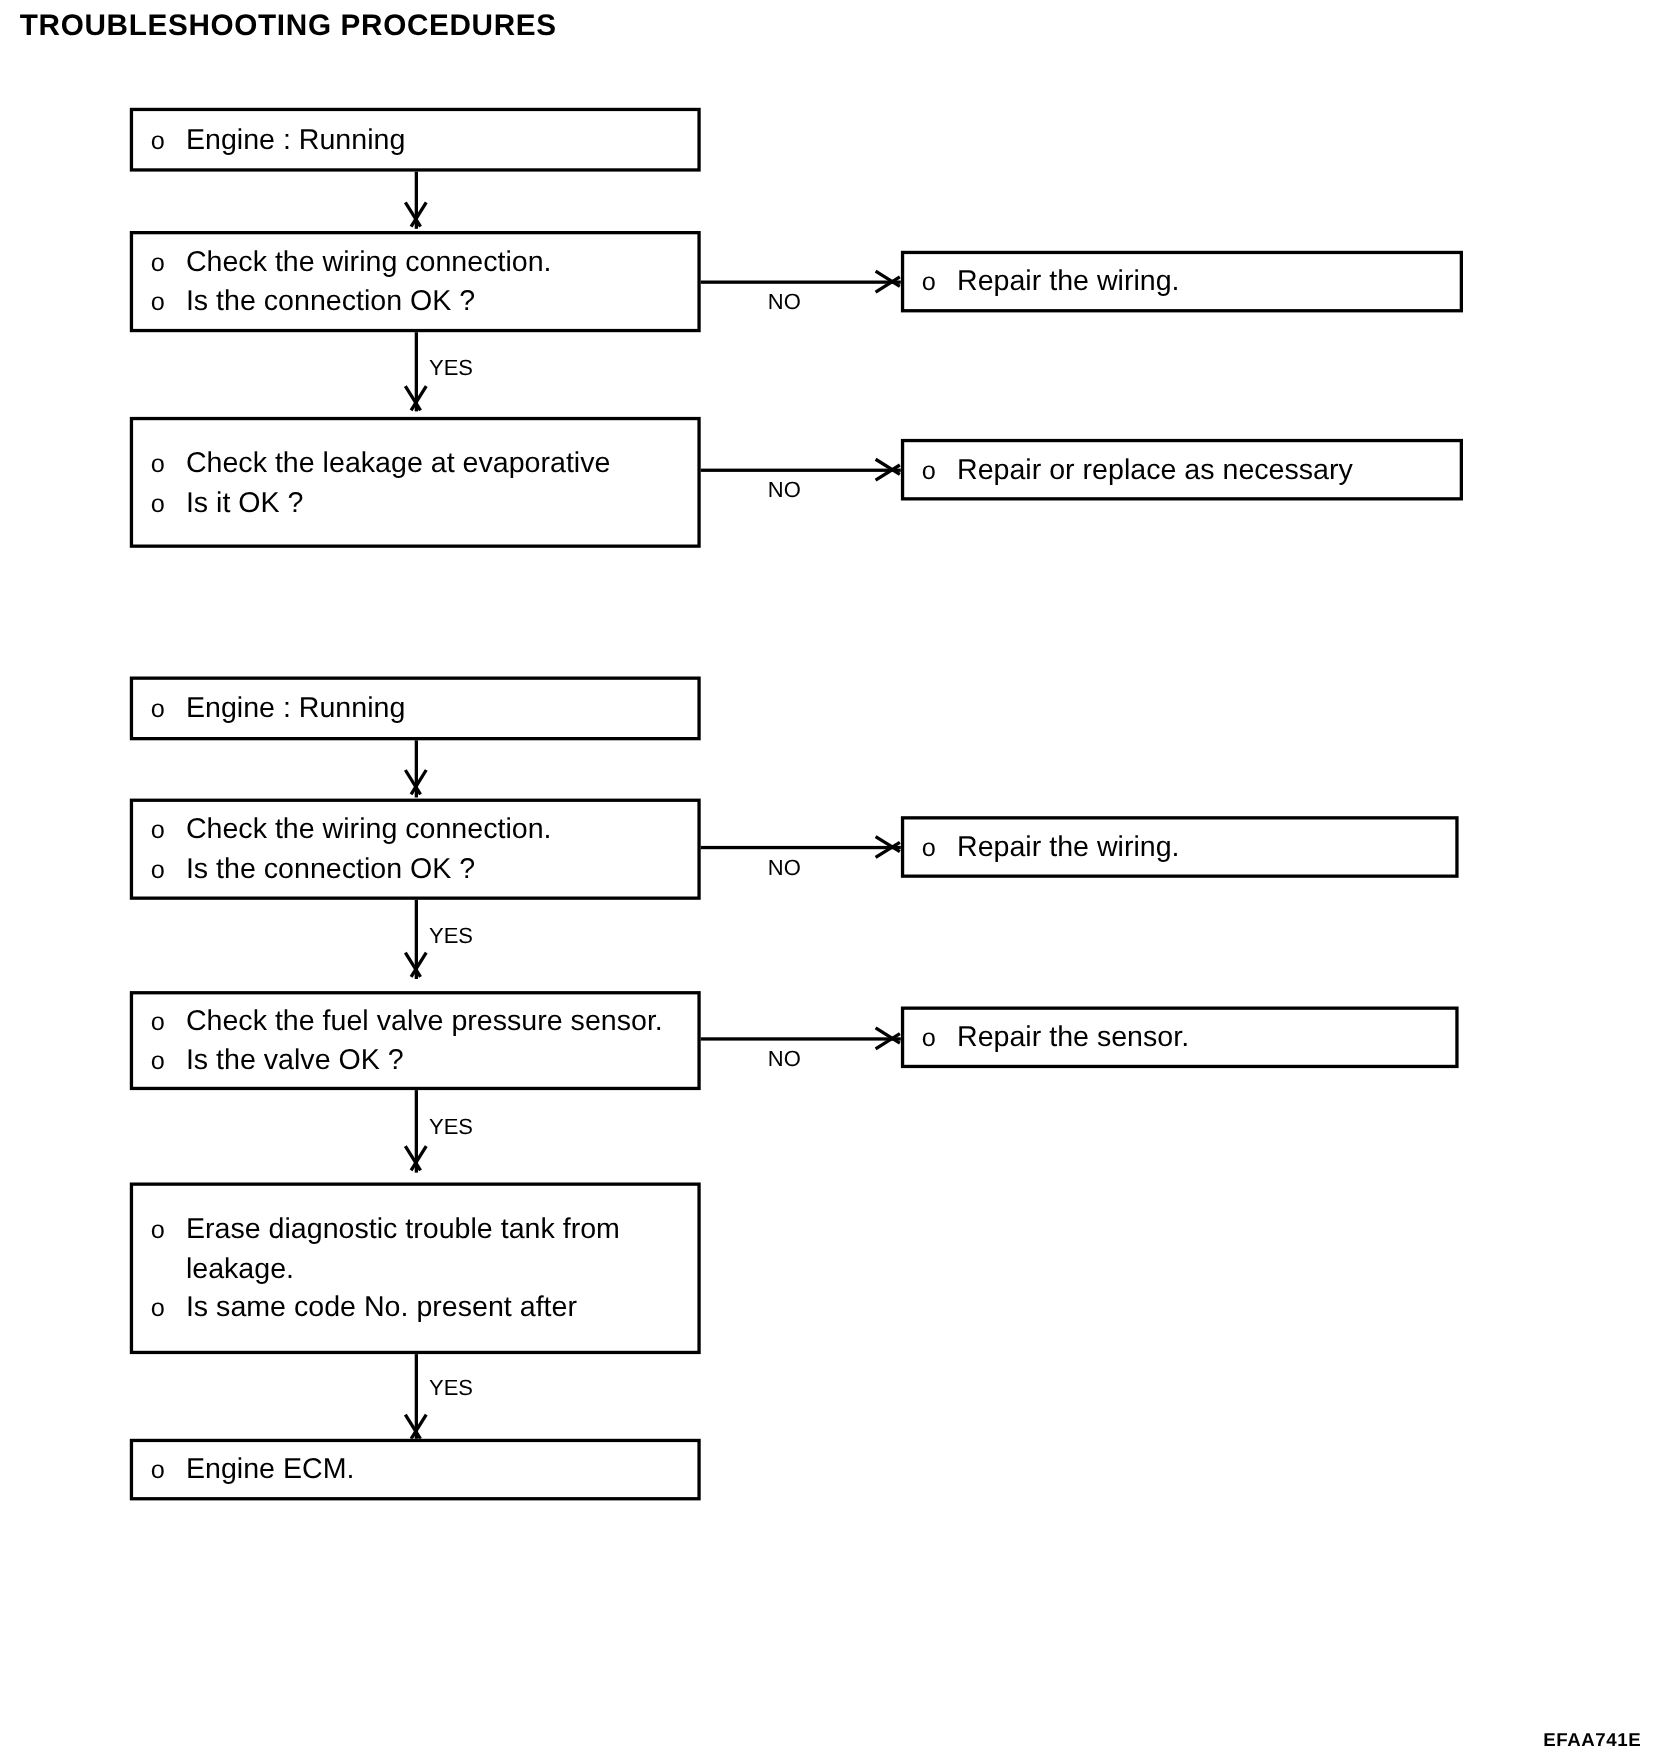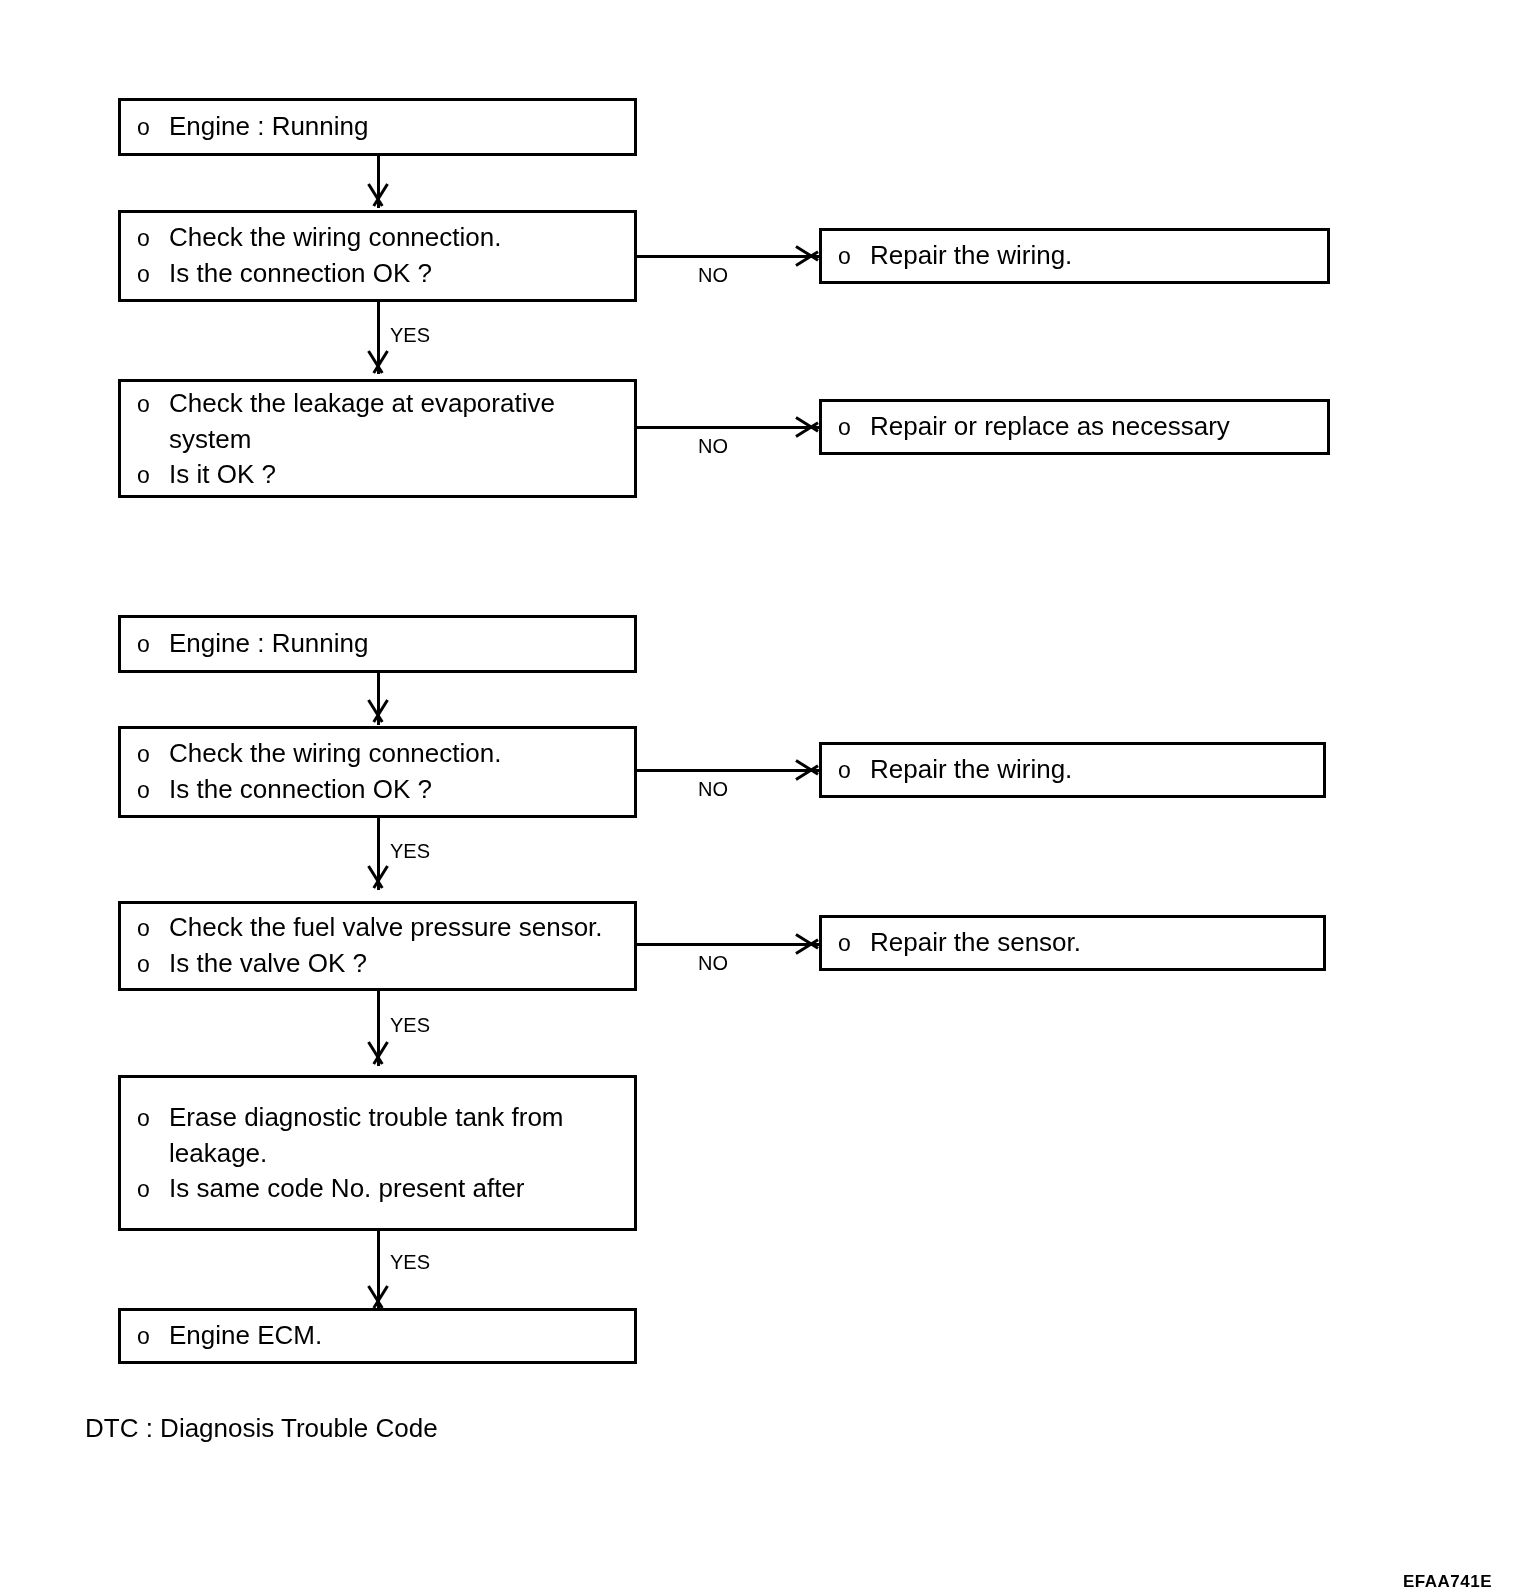--- a/index.html
+++ b/index.html
@@ -155,20 +155,21 @@
     font-weight: bold;
     letter-spacing: 0.5px;
     white-space: nowrap;
   }
 </style>
 </head>
 <body>
 
 <div id="page">
 
+  <div class="page-title">TROUBLESHOOTING PROCEDURES</div>
 
   <div class="fbox" style="left:118px; top:98px; width:519px; height:58px;">
     <div class="lines">
       <div class="bline">
         <span class="bullet">o</span>
         <span class="btext">Engine : Running</span>
       </div>
     </div>
   </div>
 
@@ -204,21 +205,20 @@
   <div class="vline" style="left:377px; top:302px; height:72px;"></div>
   <div class="arrow-down" style="left:363px; top:351px;"></div>
   <div class="elabel" style="left:390px; top:320px;">YES</div>
 
   <div class="fbox" style="left:118px; top:379px; width:519px; height:119px;">
     <div class="lines">
       <div class="bline">
         <span class="bullet">o</span>
         <span class="btext">Check the leakage at evaporative</span>
       </div>
-      <div class="cont">system</div>
       <div class="bline">
         <span class="bullet">o</span>
         <span class="btext">Is it OK ?</span>
       </div>
     </div>
   </div>
 
   <div class="hline" style="left:637px; top:426px; width:182px;"></div>
   <div class="arrow-right" style="left:796px; top:412px;"></div>
   <div class="elabel" style="left:698px; top:431px;">NO</div>
@@ -325,18 +325,17 @@
   <div class="fbox" style="left:118px; top:1308px; width:519px; height:56px;">
     <div class="lines">
       <div class="bline">
         <span class="bullet">o</span>
         <span class="btext">Engine ECM.</span>
       </div>
     </div>
   </div>
 
   <div class="legend">
-    <div>DTC : Diagnosis Trouble Code</div>
   </div>
 
   <div class="fig-code">EFAA741E</div>
 
 </div>
 
 </body></html>

